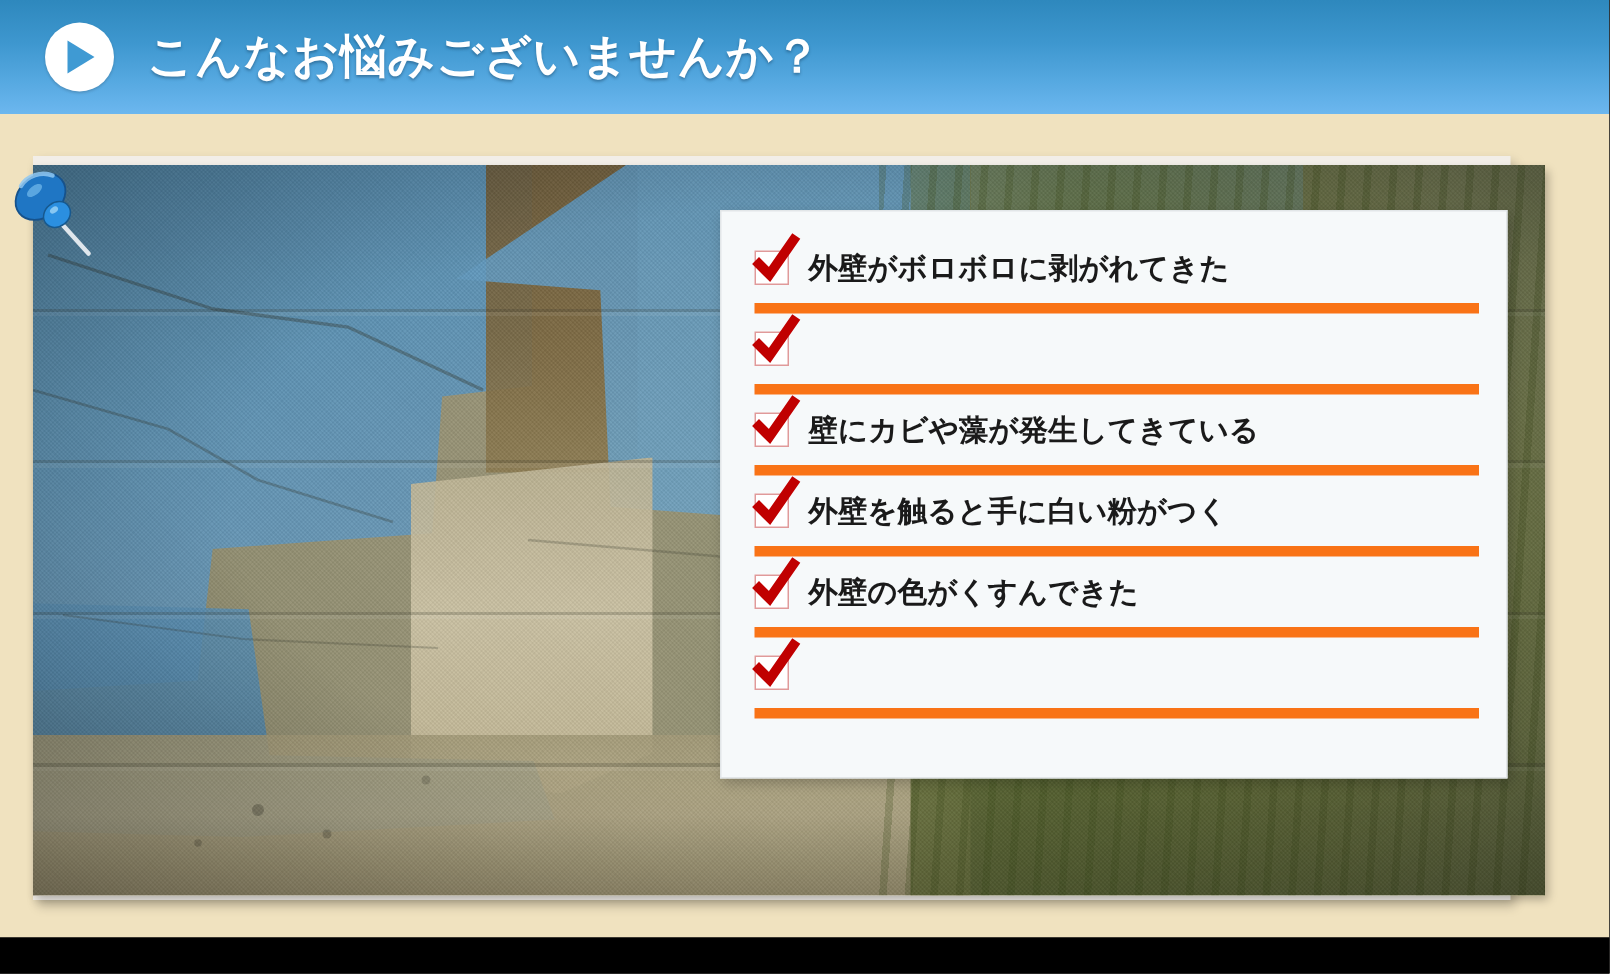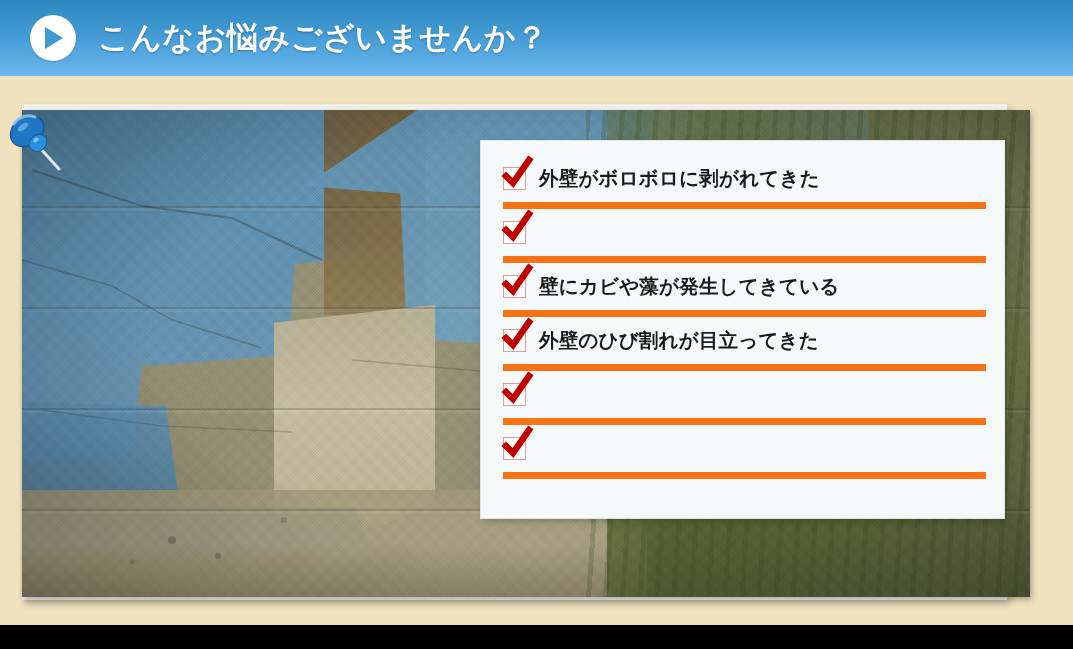--- a/index.html
+++ b/index.html
@@ -312,29 +312,30 @@
       </span>
       <span class="check-label">壁にカビや藻が発生してきている</span>
     </div>
 
     <div class="check-row">
       <span class="checkbox">
         <svg width="30" height="32" viewBox="0 0 30 32">
           <path d="M4 19 L11 26 L27 3" stroke="#c00000" stroke-width="6.5" fill="none" stroke-linecap="square" stroke-linejoin="miter"></path>
         </svg>
       </span>
-      <span class="check-label">外壁のひび割れが目立ってきた</span>
-    </div>
-
-    <div class="check-row">
-      <span class="checkbox">
-        <svg width="30" height="32" viewBox="0 0 30 32">
-          <path d="M4 19 L11 26 L27 3" stroke="#c00000" stroke-width="6.5" fill="none" stroke-linecap="square" stroke-linejoin="miter"></path>
-        </svg>
-      </span>
+      <span class="check-label">外壁を触ると手に白い粉がつく</span>
+    </div>
+
+    <div class="check-row">
+      <span class="checkbox">
+        <svg width="30" height="32" viewBox="0 0 30 32">
+          <path d="M4 19 L11 26 L27 3" stroke="#c00000" stroke-width="6.5" fill="none" stroke-linecap="square" stroke-linejoin="miter"></path>
+        </svg>
+      </span>
+      <span class="check-label">外壁の色がくすんできた</span>
     </div>
 
     <div class="check-row">
       <span class="checkbox">
         <svg width="30" height="32" viewBox="0 0 30 32">
           <path d="M4 19 L11 26 L27 3" stroke="#c00000" stroke-width="6.5" fill="none" stroke-linecap="square" stroke-linejoin="miter"></path>
         </svg>
       </span>
     </div>
 

